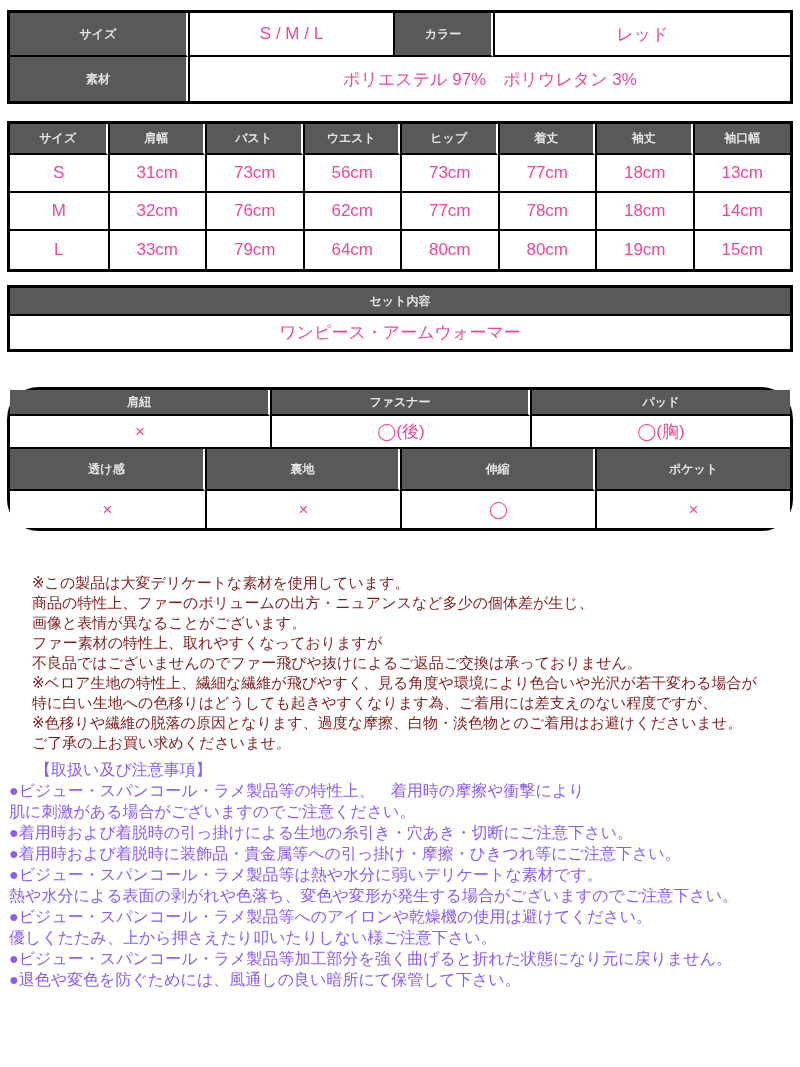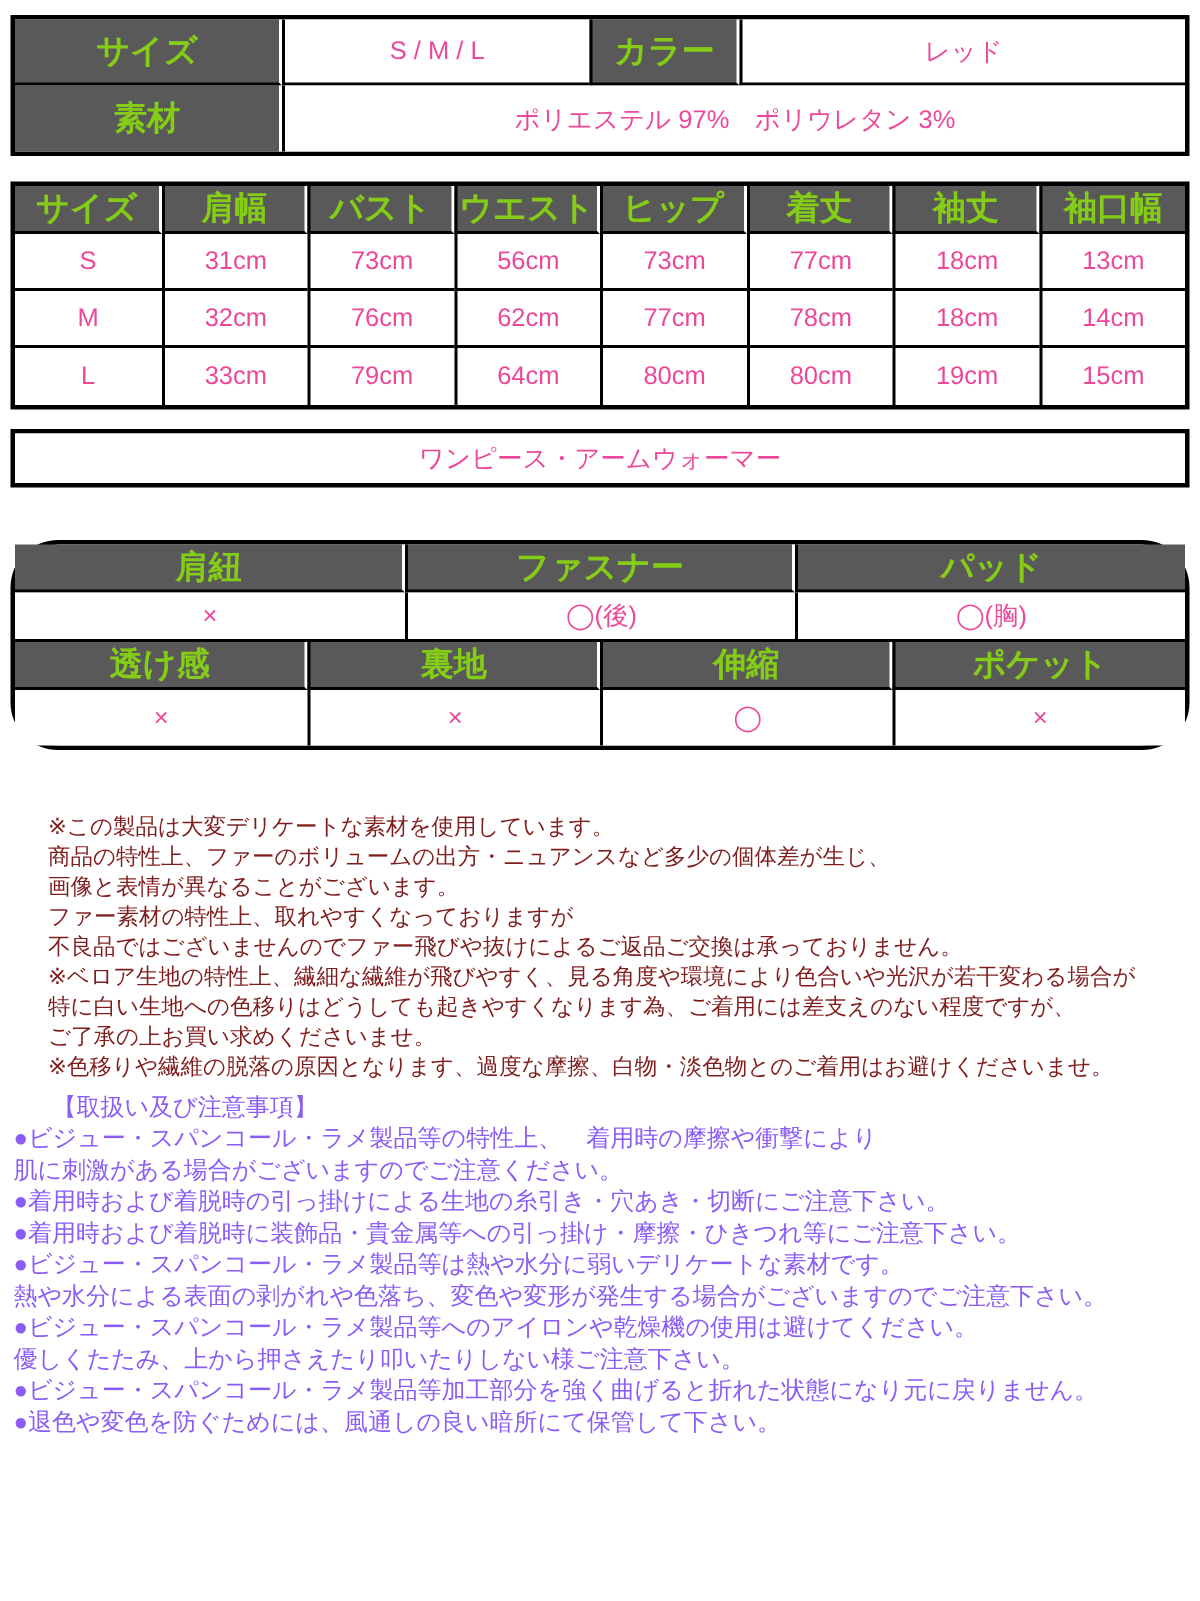--- a/index.html
+++ b/index.html
@@ -9,21 +9,21 @@
     color:#222222;overflow:hidden;
   }
   .content{margin-left:7px;width:786px;}
 
   table.spec{
     border-collapse:separate;border-spacing:0;
     border:3px solid #000000;
     table-layout:fixed;width:786px;box-sizing:border-box;
   }
   table.spec th{
-    background:#595959;color:#84cc16;font-weight:bold;font-size:22px;
+    background:#595959;color:#e5e5e5;font-weight:bold;font-size:12px;
     text-align:center;vertical-align:middle;padding:0;
     border-left:2px solid #000000;border-right:2px solid #ffffff;
     border-bottom:2px solid #000000;
   }
   table.spec td{
     background:#ffffff;color:#ec4899;font-size:17px;
     text-align:center;vertical-align:middle;padding:0;
     border-left:2px solid #000000;border-bottom:2px solid #000000;
   }
   table.spec th:first-child,table.spec td:first-child{border-left:none;}
@@ -37,21 +37,21 @@
   .t2 tr.hd{height:31px;}
   .t2 tr.dt{height:38px;}
 
   .t3{margin-top:13px;}
   .t3 tr.hd{height:28px;}
   .t3 tr.dt{height:33px;}
 
   .t4{margin-top:35px;border-radius:32px;}
   .t4 tr.hd1{height:26px;}
   .t4 tr.dt1{height:33px;}
-  .t4 tr.hd2{height:27px;}
+  .t4 tr.hd2{height:42px;}
   .t4 tr.dt2{height:37px;}
   .t4 td{font-size:19px;}
 
   .notes{
     margin-top:42px;padding-left:25px;
     font-size:15px;line-height:20px;color:#7f1d1d;
   }
   .handling{
     margin-top:6px;padding-left:2px;
     font-size:16px;line-height:21px;color:#8b5cf6;
@@ -125,20 +125,23 @@
           <td>80cm</td>
           <td>80cm</td>
           <td>19cm</td>
           <td>15cm</td>
         </tr>
       </tbody>
     </table>
 
     <table class="spec t3">
       <tbody>
+        <tr class="hd">
+          <th>セット内容</th>
+        </tr>
         <tr class="dt">
           <td>ワンピース・アームウォーマー</td>
         </tr>
       </tbody>
     </table>
 
     <table class="spec t4">
       <colgroup>
         <col>
           <col>
@@ -180,22 +183,22 @@
     </table>
 
     <div class="notes">
       <div>※この製品は大変デリケートな素材を使用しています。</div>
       <div>商品の特性上、ファーのボリュームの出方・ニュアンスなど多少の個体差が生じ、</div>
       <div>画像と表情が異なることがございます。</div>
       <div>ファー素材の特性上、取れやすくなっておりますが</div>
       <div>不良品ではございませんのでファー飛びや抜けによるご返品ご交換は承っておりません。</div>
       <div>※ベロア生地の特性上、繊細な繊維が飛びやすく、見る角度や環境により色合いや光沢が若干変わる場合が</div>
       <div>特に白い生地への色移りはどうしても起きやすくなります為、ご着用には差支えのない程度ですが、</div>
+      <div>※色移りや繊維の脱落の原因となります、過度な摩擦、白物・淡色物とのご着用はお避けくださいませ。</div>
       <div>ご了承の上お買い求めくださいませ。</div>
-      <div>※色移りや繊維の脱落の原因となります、過度な摩擦、白物・淡色物とのご着用はお避けくださいませ。</div>
     </div>
 
     <div class="handling">
       <div class="hd">【取扱い及び注意事項】</div>
       <div>●ビジュー・スパンコール・ラメ製品等の特性上、　着用時の摩擦や衝撃により</div>
       <div>肌に刺激がある場合がございますのでご注意ください。</div>
       <div>●着用時および着脱時の引っ掛けによる生地の糸引き・穴あき・切断にご注意下さい。</div>
       <div>●着用時および着脱時に装飾品・貴金属等への引っ掛け・摩擦・ひきつれ等にご注意下さい。</div>
       <div>●ビジュー・スパンコール・ラメ製品等は熱や水分に弱いデリケートな素材です。</div>
       <div>熱や水分による表面の剥がれや色落ち、変色や変形が発生する場合がございますのでご注意下さい。</div>

